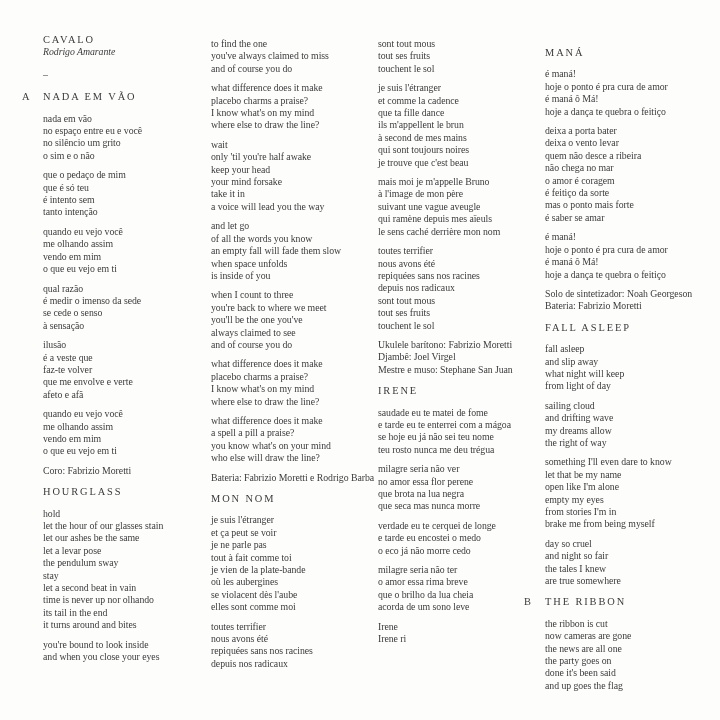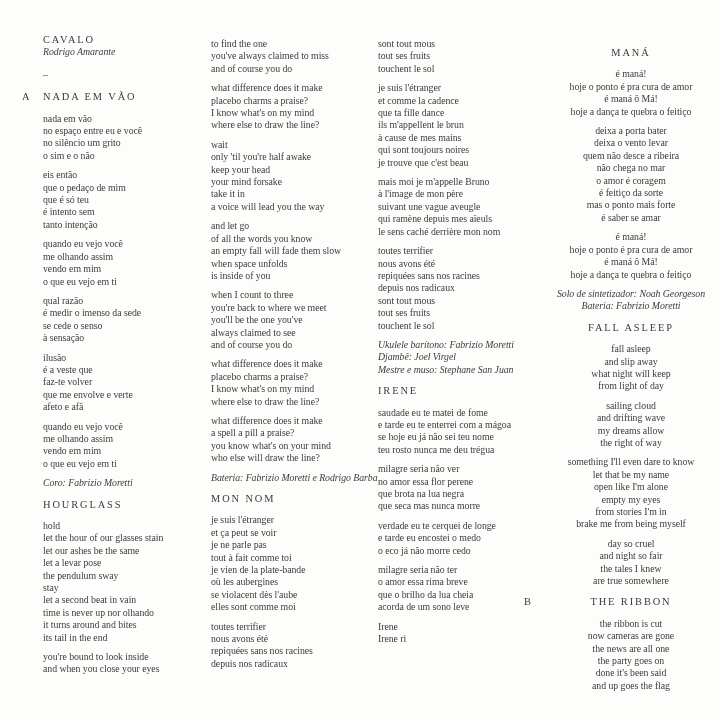--- a/index.html
+++ b/index.html
@@ -20,42 +20,42 @@
     top: 38px;
     width: 168px;
     font-size: 9.8px;
     line-height: 12.4px;
     letter-spacing: -0.05px;
     white-space: nowrap;
   }
   .col1 { left: 43px;  top: 34px; }
   .col2 { left: 211px; }
   .col3 { left: 378px; }
-  .col4 { left: 545px; width: 172px; text-align: center; }
+  .col4 { left: 545px; width: 172px; }
   .block { margin-bottom: 7px; }
   .heading {
     font-size: 10.4px;
     font-weight: normal;
     letter-spacing: 1.9px;
     margin-top: 9px;
     margin-bottom: 9px;
     position: relative;
   }
   .side-label {
     position: absolute;
     left: -21px;
     top: 0;
     letter-spacing: 0;
   }
   .title-line {
     font-size: 10.4px;
     letter-spacing: 1.9px;
   }
   .artist { font-style: italic; }
-  .credit { font-style: italic; }
+  .credit { }
   .dash { margin-top: 10px; margin-bottom: 10px; }
   .line { min-height: 12.4px; }
 </style>
 </head>
 <body style="background: rgb(253, 253, 252); color: rgb(59, 59, 59);">
 
 <main class="page">
     <section class="col col1">
       <div class="block">
         <div class="title-line line">CAVALO</div>
@@ -63,21 +63,20 @@
       </div>
       <div class="block dash line">–</div>
       <h2 class="block heading"><span class="side-label">A</span><span>NADA EM VÃO</span></h2>
       <div class="block">
         <div class="line">nada em vão</div>
         <div class="line">no espaço entre eu e você</div>
         <div class="line">no silêncio um grito</div>
         <div class="line">o sim e o não</div>
       </div>
       <div class="block">
-        <div class="line">eis então</div>
         <div class="line">que o pedaço de mim</div>
         <div class="line">que é só teu</div>
         <div class="line">é intento sem</div>
         <div class="line">tanto intenção</div>
       </div>
       <div class="block">
         <div class="line">quando eu vejo você</div>
         <div class="line">me olhando assim</div>
         <div class="line">vendo em mim</div>
         <div class="line">o que eu vejo em ti</div>
@@ -107,22 +106,22 @@
       <h2 class="block heading"><span>HOURGLASS</span></h2>
       <div class="block">
         <div class="line">hold</div>
         <div class="line">let the hour of our glasses stain</div>
         <div class="line">let our ashes be the same</div>
         <div class="line">let a levar pose</div>
         <div class="line">the pendulum sway</div>
         <div class="line">stay</div>
         <div class="line">let a second beat in vain</div>
         <div class="line">time is never up nor olhando</div>
+        <div class="line">its tail in the end</div>
         <div class="line">it turns around and bites</div>
-        <div class="line">its tail in the end</div>
       </div>
       <div class="block">
         <div class="line">you're bound to look inside</div>
         <div class="line">and when you close your eyes</div>
       </div>
     </section>
     <section class="col col2">
       <div class="block">
         <div class="line">to find the one</div>
         <div class="line">you've always claimed to miss</div>
@@ -193,21 +192,21 @@
       <div class="block">
         <div class="line">sont tout mous</div>
         <div class="line">tout ses fruits</div>
         <div class="line">touchent le sol</div>
       </div>
       <div class="block">
         <div class="line">je suis l'étranger</div>
         <div class="line">et comme la cadence</div>
         <div class="line">que ta fille dance</div>
         <div class="line">ils m'appellent le brun</div>
-        <div class="line">à cause de mes mains</div>
+        <div class="line">à second de mes mains</div>
         <div class="line">qui sont toujours noires</div>
         <div class="line">je trouve que c'est beau</div>
       </div>
       <div class="block">
         <div class="line">mais moi je m'appelle Bruno</div>
         <div class="line">à l'image de mon père</div>
         <div class="line">suivant une vague aveugle</div>
         <div class="line">qui ramène depuis mes aïeuls</div>
         <div class="line">le sens caché derrière mon nom</div>
       </div>

